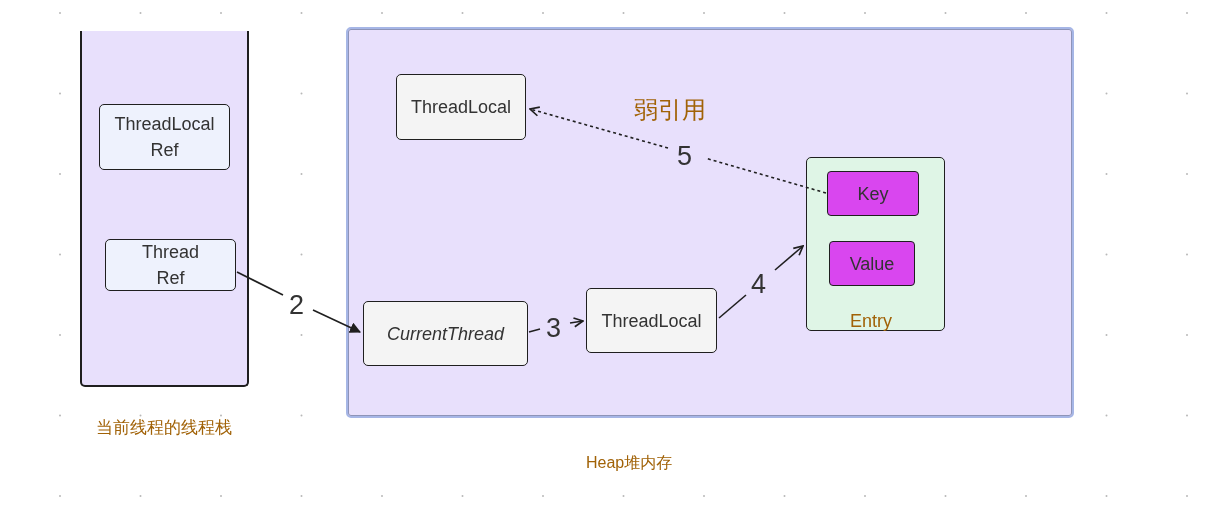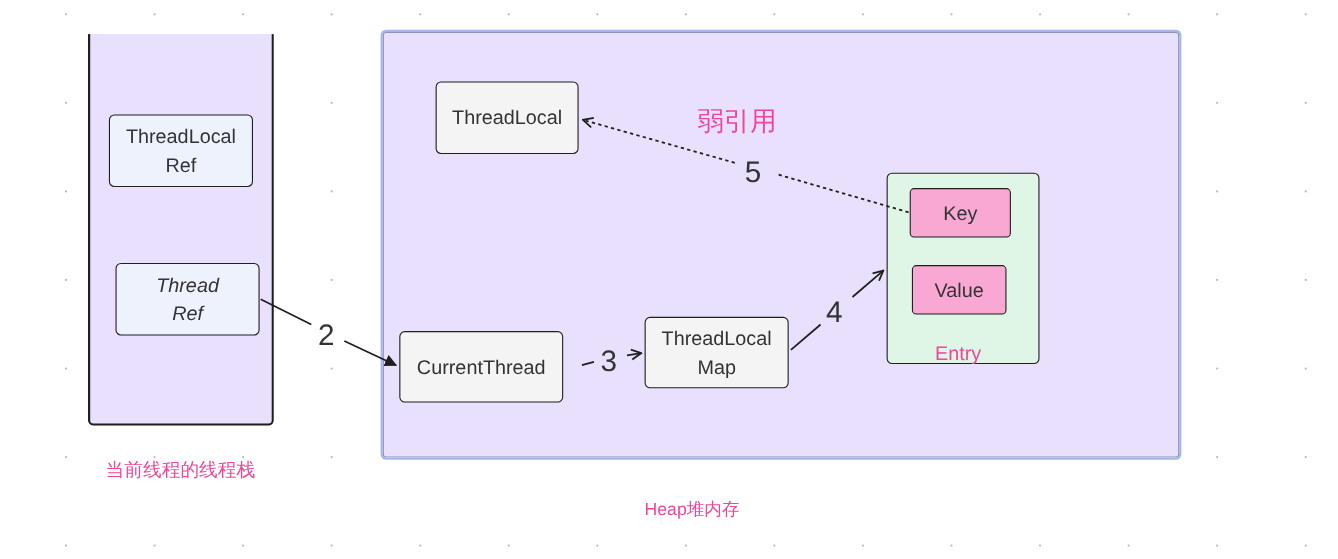--- a/index.html
+++ b/index.html
@@ -24,22 +24,22 @@
     left: 346px; top: 27px; width: 728px; height: 391px;
     background: #e8e0fc; border: 2px solid #a6b6e6; border-radius: 5px;
     box-shadow: inset 0 0 0 1px #8e94b8;
   }
   .ref { background: #eef2fd; border: 1.5px solid #1f1f1f; border-radius: 5px; }
   .node { background: #f4f4f4; border: 1.5px solid #1f1f1f; border-radius: 5px; }
   .entry {
     left: 806px; top: 157px; width: 139px; height: 174px;
     background: #dff5e6; border: 1.5px solid #1f1f1f; border-radius: 5px;
   }
-  .kv { background: #f9a8d4; border: 1.5px solid #1f1f1f; border-radius: 4px; }
-  .label { position: absolute; font-size: 19px; color: #ec4899; white-space: nowrap; }
+  .kv { background: #d946ef; border: 1.5px solid #1f1f1f; border-radius: 4px; }
+  .label { position: absolute; font-size: 19px; color: #a16207; white-space: nowrap; }
   .num { position: absolute; font-size: 27px; color: #333; line-height: 1; }
   #edges { position: absolute; left: 0; top: 0; width: 1216px; height: 508px; pointer-events: none; }
 </style>
 </head>
 <body>
 
 <svg id="dots">
     <circle cx="60.0" cy="13.0" r="1" fill="#b8b8b8"></circle>
     <circle cx="140.5" cy="13.0" r="1" fill="#b8b8b8"></circle>
     <circle cx="221.0" cy="13.0" r="1" fill="#b8b8b8"></circle>
@@ -147,39 +147,38 @@
     <circle cx="1187.0" cy="496.0" r="1" fill="#b8b8b8"></circle>
   </svg>
 
 <div class="box stack"></div>
 <div class="box ref" style="left:99px;top:104px;width:131px;height:66px;">
   <div>
     <div>ThreadLocal</div>
     <div>Ref</div>
   </div>
 </div>
-<div class="box ref" style="left:105px;top:239px;width:131px;height:66px;font-style:italic;">
+<div class="box ref" style="left:105px;top:239px;width:131px;height:52px;">
   <div>
     <div>Thread</div>
     <div>Ref</div>
   </div>
 </div>
 <div class="label" style="left:96px;top:416px;font-size:17px;">当前线程的线程栈</div>
 
 <div class="box heap"></div>
 <div class="box node" style="left:396px;top:74px;width:130px;height:66px;">
   <span>ThreadLocal</span>
 </div>
-<div class="box node" style="left:363px;top:301px;width:149px;height:65px;">
+<div class="box node" style="left:363px;top:301px;width:165px;height:65px;font-style:italic;">
   <span>CurrentThread</span>
 </div>
 <div class="box node" style="left:586px;top:288px;width:131px;height:65px;">
   <div>
     <div>ThreadLocal</div>
-    <div>Map</div>
   </div>
 </div>
 
 <div class="box entry"></div>
 <div class="box kv" style="left:827px;top:171px;width:92px;height:45px;">
   <span>Key</span>
 </div>
 <div class="box kv" style="left:829px;top:241px;width:86px;height:45px;">
   <span>Value</span>
 </div>

